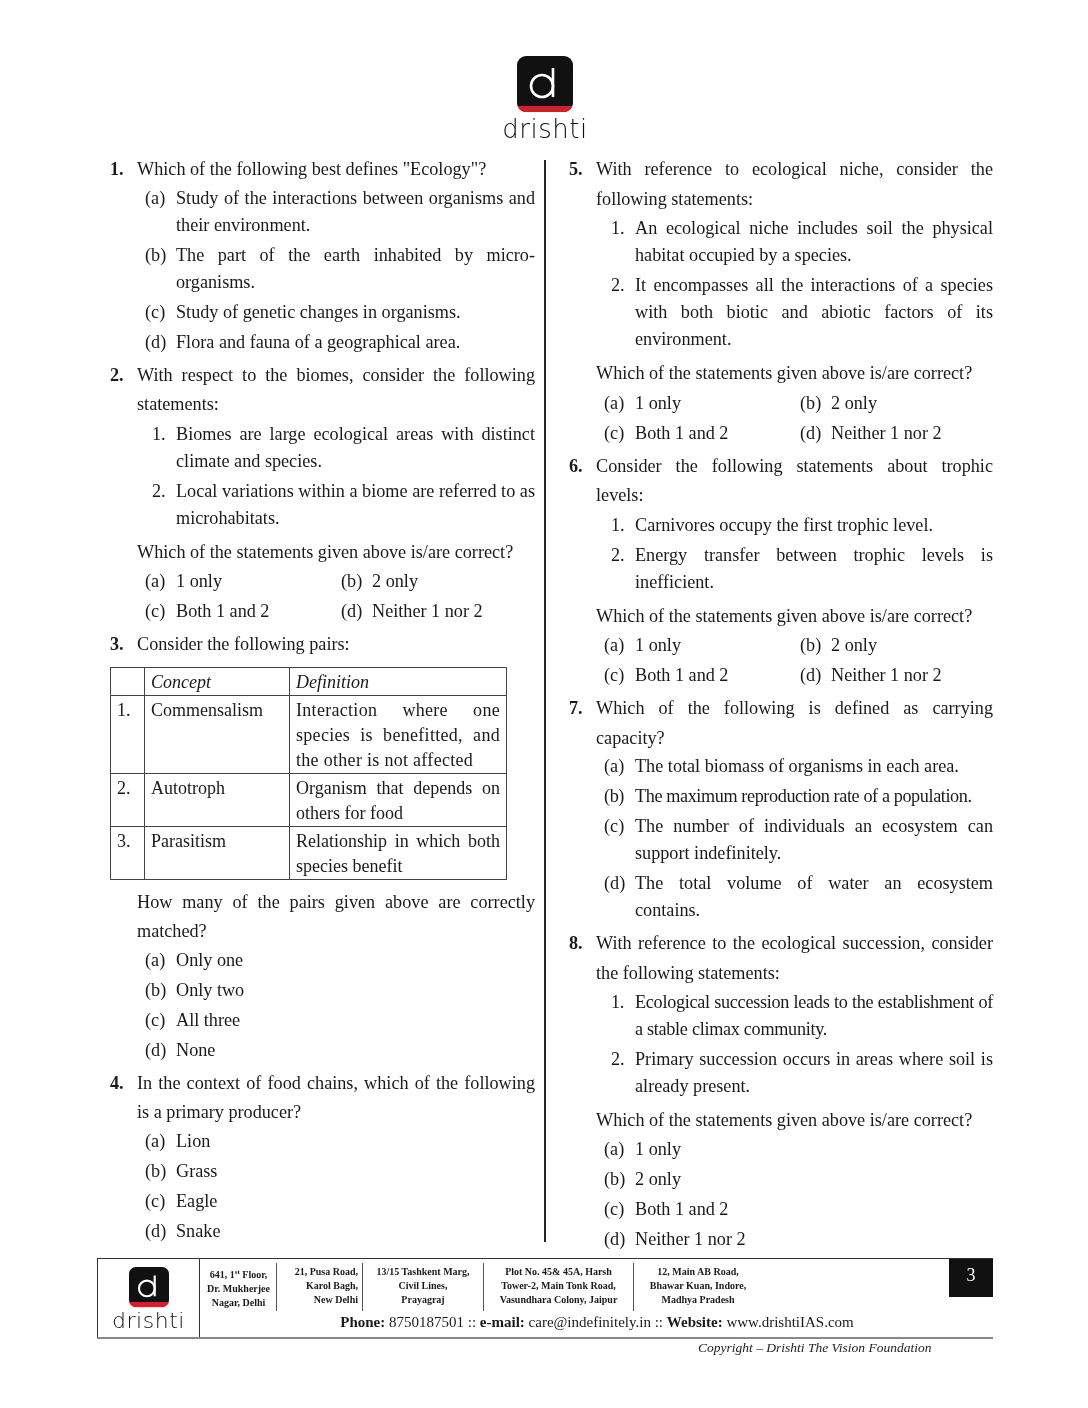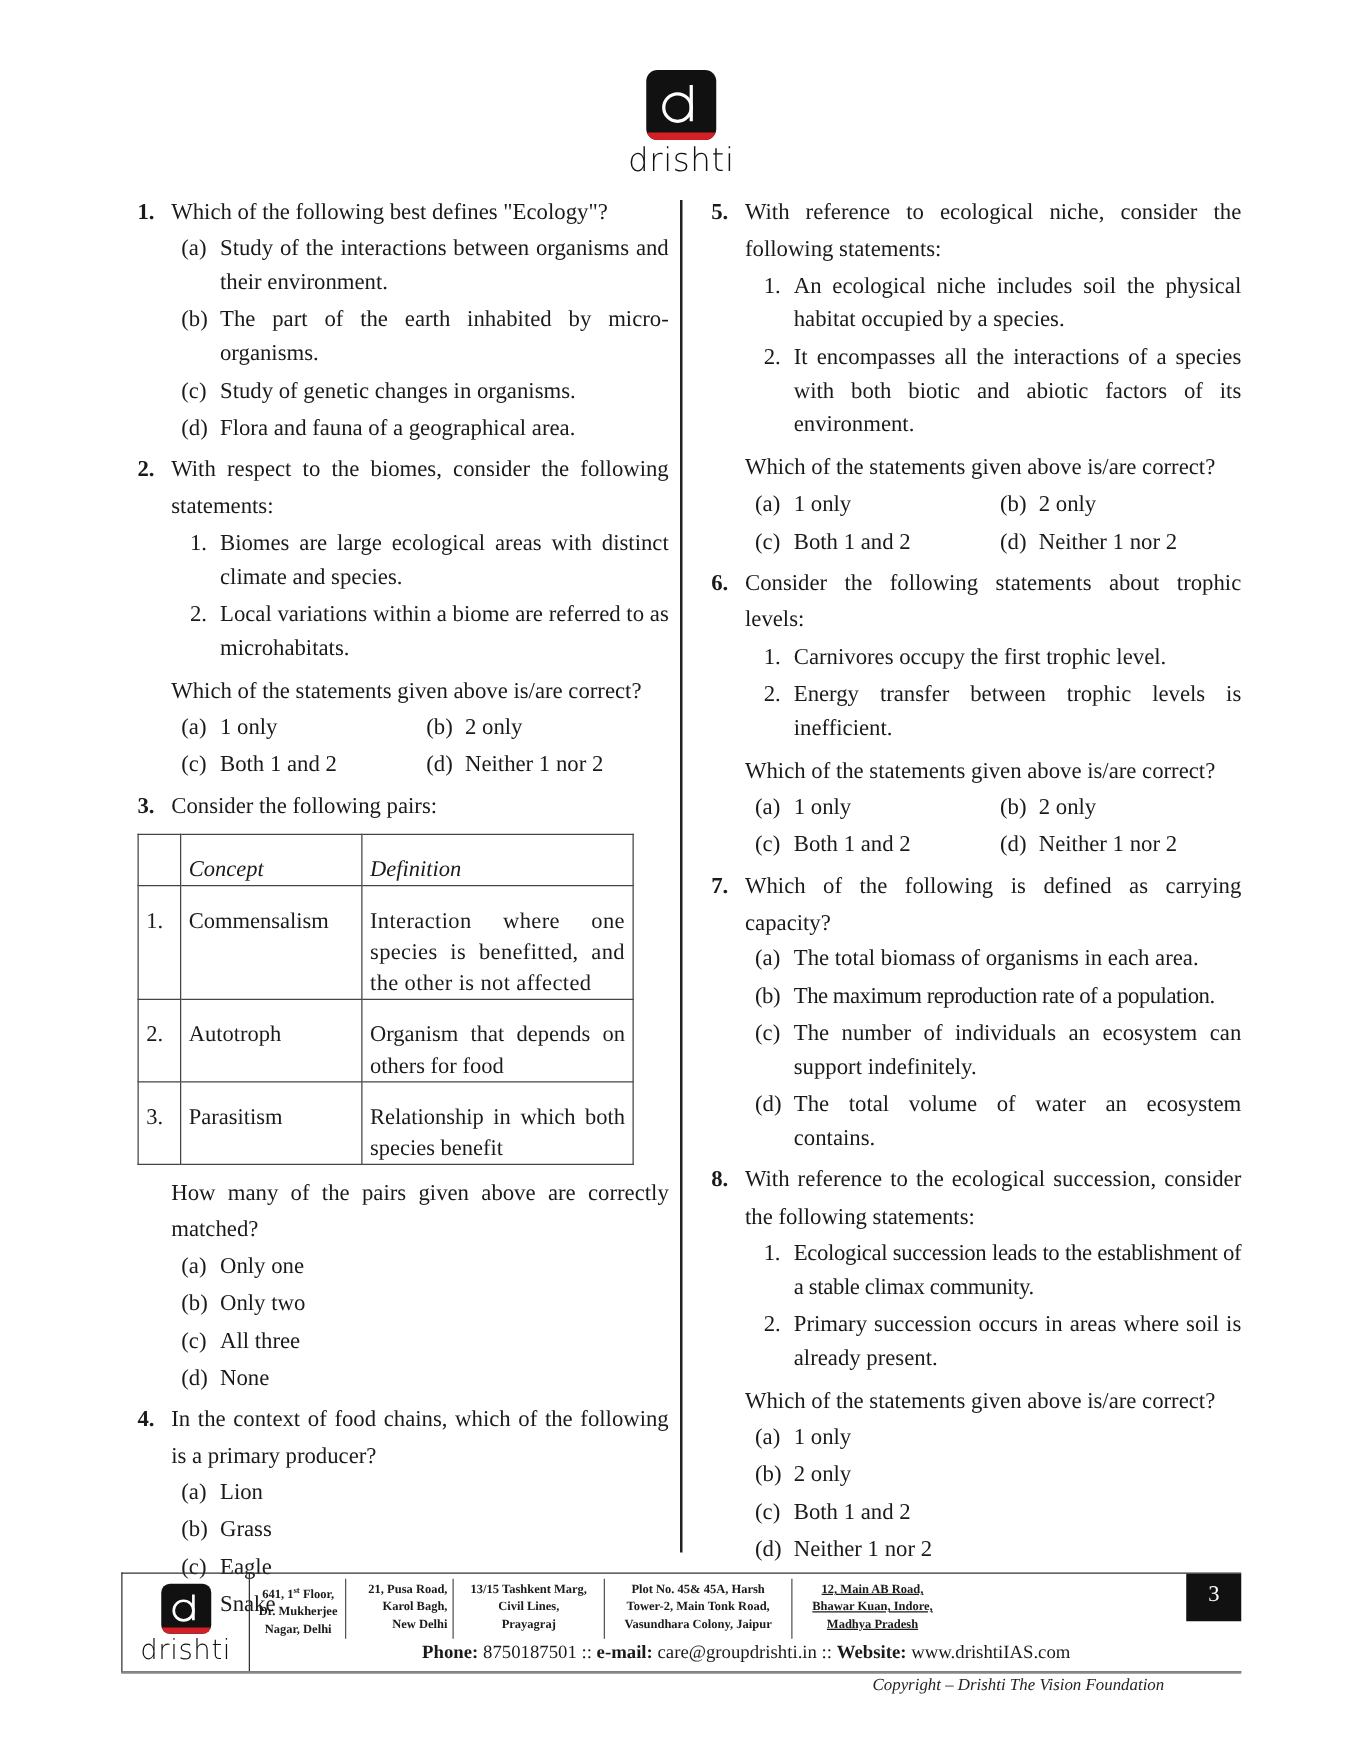--- a/index.html
+++ b/index.html
@@ -27,21 +27,21 @@
   .stmt .sn { position:absolute; left:0; top:0; }
   .ask { margin-top:6px; text-align:justify; }
   .opts { padding-left:8px; }
   .opt { position:relative; padding-left:31px; text-align:justify; line-height:27px; margin-bottom:3px; }
   .opt .ol { position:absolute; left:0; top:0; }
   .opt-grid { display:grid; grid-template-columns:196px 1fr; padding-left:8px; row-gap:2px; }
   .opt-grid .opt { margin-bottom:0; line-height:28px; }
 
   
   .pairs { border-collapse:collapse; margin:7px 0 8px -27px; width:397px; font-size:18px; line-height:25px; }
-  .pairs td, .pairs th { border:1.3px solid #444; padding:15px 6px 0 6px; vertical-align:top; font-weight:normal; text-align:left; }
+  .pairs td, .pairs th { border:1.3px solid #444; padding:2px 6px 0 6px; vertical-align:top; font-weight:normal; text-align:left; }
   .pairs th { font-style:italic; }
   .pairs .c0 { width:34px; }
   .pairs .c1 { width:145px; }
   .pairs td.def { text-align:justify; }
 
   
   .footer { position:absolute; left:97px; top:1258px; width:896px; height:80px; border:1.5px solid #333; border-right:none; }
   .footer .flogo { position:absolute; left:0; top:0; width:102px; height:100%; border-right:1.5px solid #333; text-align:center; padding-top:8px; }
   .flogo .logo-box { width:40px; height:40px; border-radius:7px; }
   .flogo .logo-box .red { height:5px; }
@@ -229,32 +229,32 @@
     </div>
     <div class="addr" style="width:86px;text-align:right;">
       <span>21, Pusa Road,</span><br><span>Karol Bagh,</span><br><span>New Delhi</span>
     </div>
     <div class="addr" style="width:121px;">
       <span>13/15 Tashkent Marg,</span><br><span>Civil Lines,</span><br><span>Prayagraj</span>
     </div>
     <div class="addr" style="width:150px;">
       <span>Plot No. 45&amp; 45A, Harsh</span><br><span>Tower-2, Main Tonk Road,</span><br><span>Vasundhara Colony, Jaipur</span>
     </div>
-    <div class="addr" style="width:128px;text-decoration:underline;">
+    <div class="addr" style="width:128px;">
       <span>12, Main AB Road,</span><br><span>Bhawar Kuan, Indore,</span><br><span>Madhya Pradesh</span>
     </div>
   </div>
 
   <div class="pagebox">3</div>
 
   <div class="contact">
     <b>Phone:</b>
     <span>8750187501</span>
     <span>::</span>
     <b>e-mail:</b>
-    <span>care@groupdrishti.in</span>
+    <span>care@indefinitely.in</span>
     <span>::</span>
     <b>Website:</b>
     <span>www.drishtiIAS.com</span>
   </div>
 </div>
 <div class="footer-bottom-line"></div>
 <div class="copyright">Copyright –  Drishti The Vision Foundation</div>
 
 </body></html>

